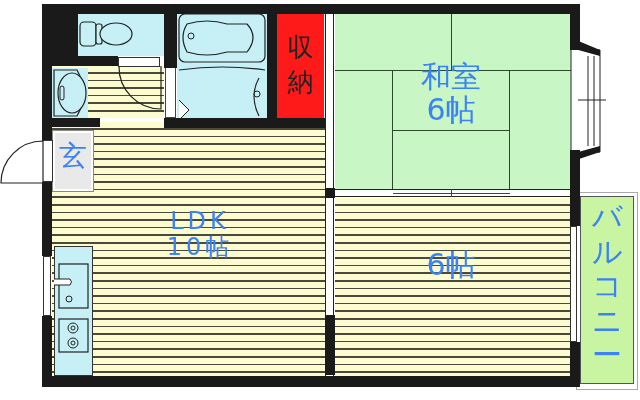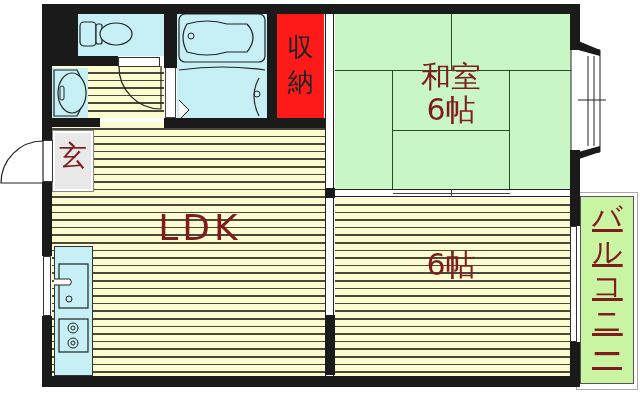--- a/index.html
+++ b/index.html
@@ -8,21 +8,21 @@
     .wall { position:absolute; background:#1a1a1a; }
     .flooring {
       background-color:#fdfbd0;
       background-image: repeating-linear-gradient(to bottom, transparent 0px, transparent 6px, #4a4a3a 6px, #4a4a3a 7.6px);
     }
     .tatami { background:#c8f7c5; }
     .wet { background:#c6f0f6; }
     .storage { background:#ff1a1a; }
     .genkan { background:#e9e9e9; }
     .balcony { background:#c9f5a3; }
-    .label { position:absolute; color:#7f1d1d; text-align:center; line-height:1.1; white-space:nowrap; }
+    .label { position:absolute; color:#3b82f6; text-align:center; line-height:1.1; white-space:nowrap; }
     .label .l1, .label .l2 { display:block; }
     .tline { position:absolute; background:#2a4a2a; }
     .win { position:absolute; background:#ffffff; border:1px solid #333; box-sizing:border-box; }
     svg { position:absolute; overflow:visible; }
   </style>
 </head>
 <body>
 
 <div class="abs" style="left:0;top:0;width:624px;height:400px;">
 
@@ -105,32 +105,33 @@
 
   <div class="abs" style="left:335px;top:189px;width:236px;height:8px;background:#fff;border-top:1px solid #222;border-bottom:1px solid #222;"></div>
   <div class="abs" style="left:393px;top:193px;width:117px;height:1px;background:#444;"></div>
   <div class="abs" style="left:451px;top:189px;width:1px;height:8px;background:#444;"></div>
 
   <div class="abs flooring" style="left:335px;top:198px;width:236px;height:178px;"></div>
   <div class="label" style="left:393px;top:248px;width:116px;font-size:30px;">
     <span class="l2">6帖</span>
   </div>
 
-  <div class="label" style="left:140px;top:208px;width:120px;font-size:36px;letter-spacing:4px;">
+  <div class="label" style="left:140px;top:208px;width:120px;font-size:24px;letter-spacing:4px;">
     <span class="l1">LDK</span>
+    <span class="l2">10帖</span>
   </div>
 
   <div class="abs" style="left:325px;top:12px;width:9px;height:177px;background:#fff;border-left:1px solid #222;border-right:1px solid #222;"></div>
   <div class="abs" style="left:325px;top:198px;width:9px;height:178px;background:#fff;border-left:1px solid #222;border-right:1px solid #222;"></div>
   <div class="wall" style="left:325px;top:188px;width:10px;height:10px;"></div>
   <div class="wall" style="left:325px;top:315px;width:10px;height:60px;"></div>
 
   <div class="abs" style="left:576px;top:192px;width:62px;height:198px;background:#fff;border:1px solid #aaa;"></div>
   <div class="abs balcony" style="left:580px;top:196px;width:54px;height:188px;border:1px solid #555;"></div>
-  <div class="label" style="left:580px;top:200px;width:54px;font-size:30px;line-height:1.15;text-decoration:underline;">
+  <div class="label" style="left:580px;top:200px;width:54px;font-size:30px;line-height:1.15;">
     <span style="display:block;width:1em;margin:0 auto;white-space:normal;word-break:break-all;">バルコニー</span>
   </div>
 
   <div class="win" style="left:570px;top:226px;width:7px;height:116px;"></div>
 
   <svg style="left:566px;top:40px;" width="40" height="120">
     <path d="M5,8 L34,10 L34,112 L5,114 Z" fill="#fff" stroke="#222" stroke-width="1"></path>
     <path d="M5,0 L5,8 L34,16 L34,10 L10,0 Z" fill="#1a1a1a"></path>
     <path d="M5,114 L34,106 L34,112 L10,120 L5,120 Z" fill="#1a1a1a"></path>
     <line x1="22" y1="16" x2="22" y2="106" stroke="#222" stroke-width="1"></line>

